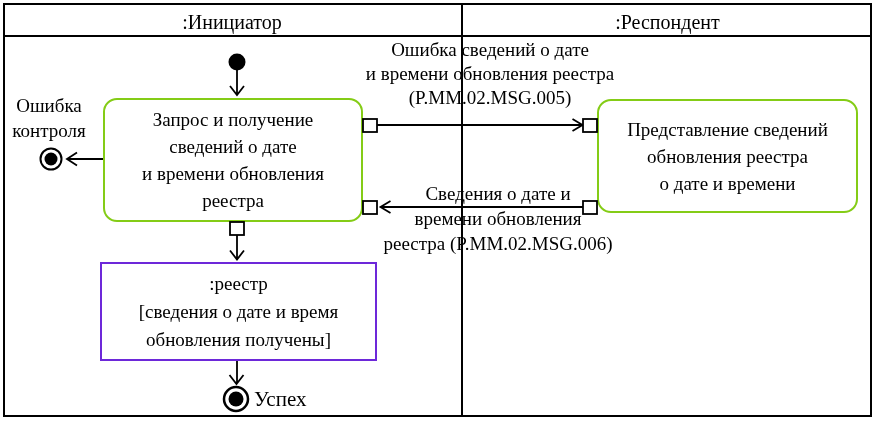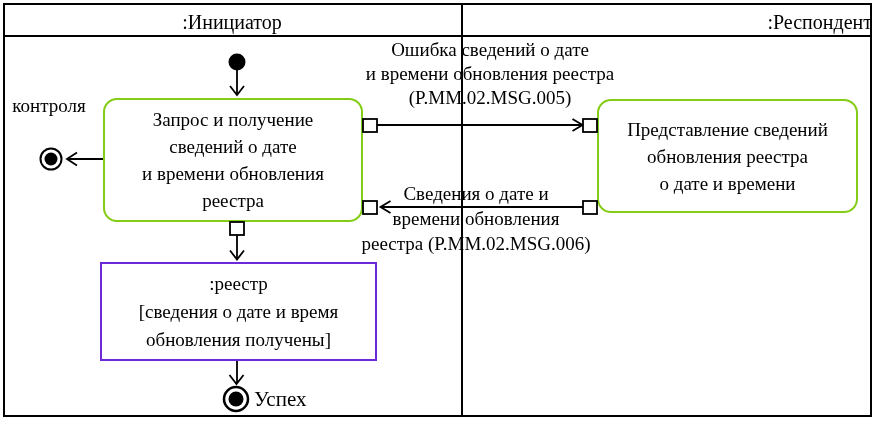--- a/index.html
+++ b/index.html
@@ -10,32 +10,32 @@
   }
   .abs{position:absolute;}
   .outer-border{left:3px;top:3px;width:869px;height:414px;border:2px solid #000;box-sizing:border-box;z-index:0;}
   .hline{background:#000;height:2px;z-index:1;}
   .vline{background:#000;width:2px;z-index:1;}
   .header-sep{left:3px;top:35px;width:869px;}
   .lane-divider{left:461px;top:3px;height:414px;}
   .lane-header{top:3px;height:38px;display:flex;align-items:center;justify-content:center;
     font-size:20px;z-index:4;}
   .lane-header.left{left:3px;width:458px;}
-  .lane-header.right{left:463px;width:409px;justify-content:flex-end;}
+  .lane-header.right{left:463px;width:409px;}
   .action-box{border:2px solid #84cc16;border-radius:14px;background:#fff;box-sizing:border-box;
     display:flex;flex-direction:column;align-items:center;justify-content:center;
     font-size:19px;line-height:27px;text-align:center;z-index:3;}
   .box-request{left:103px;top:98px;width:260px;height:124px;}
   .box-respond{left:597px;top:99px;width:261px;height:114px;}
   .object-box{left:100px;top:262px;width:277px;height:99px;border:2px solid #6d28d9;border-radius:0;
     background:#fff;box-sizing:border-box;display:flex;flex-direction:column;align-items:center;
     justify-content:center;font-size:19px;line-height:28px;text-align:center;z-index:3;}
   .msg-label{font-size:19px;text-align:center;z-index:4;}
   .msg-request{left:334px;top:38px;width:312px;line-height:24px;}
-  .msg-response{left:342px;top:181px;width:268px;line-height:25px;}
+  .msg-response{left:364px;top:181px;width:268px;line-height:25px;}
   .error-label{left:0px;top:93px;width:98px;font-size:19px;line-height:25px;text-align:center;z-index:4;}
   .success-label{left:254px;top:386px;font-size:21px;line-height:26px;z-index:4;}
   .connector-layer{left:0;top:0;width:877px;height:426px;z-index:5;pointer-events:none;}
 </style>
 </head>
 <body>
 
 <div class="stage">
 
   <div class="abs outer-border"></div>
@@ -100,17 +100,18 @@
     <div>и времени обновления реестра</div>
     <div>(P.MM.02.MSG.005)</div>
   </div>
   <div class="abs msg-label msg-response">
     <div>Сведения о дате и</div>
     <div>времени обновления</div>
     <div>реестра (P.MM.02.MSG.006)</div>
   </div>
 
   <div class="abs error-label">
+    <div>Ошибка</div>
     <div>контроля</div>
   </div>
   <div class="abs success-label">Успех</div>
 
 </div>
 
 </body></html>

